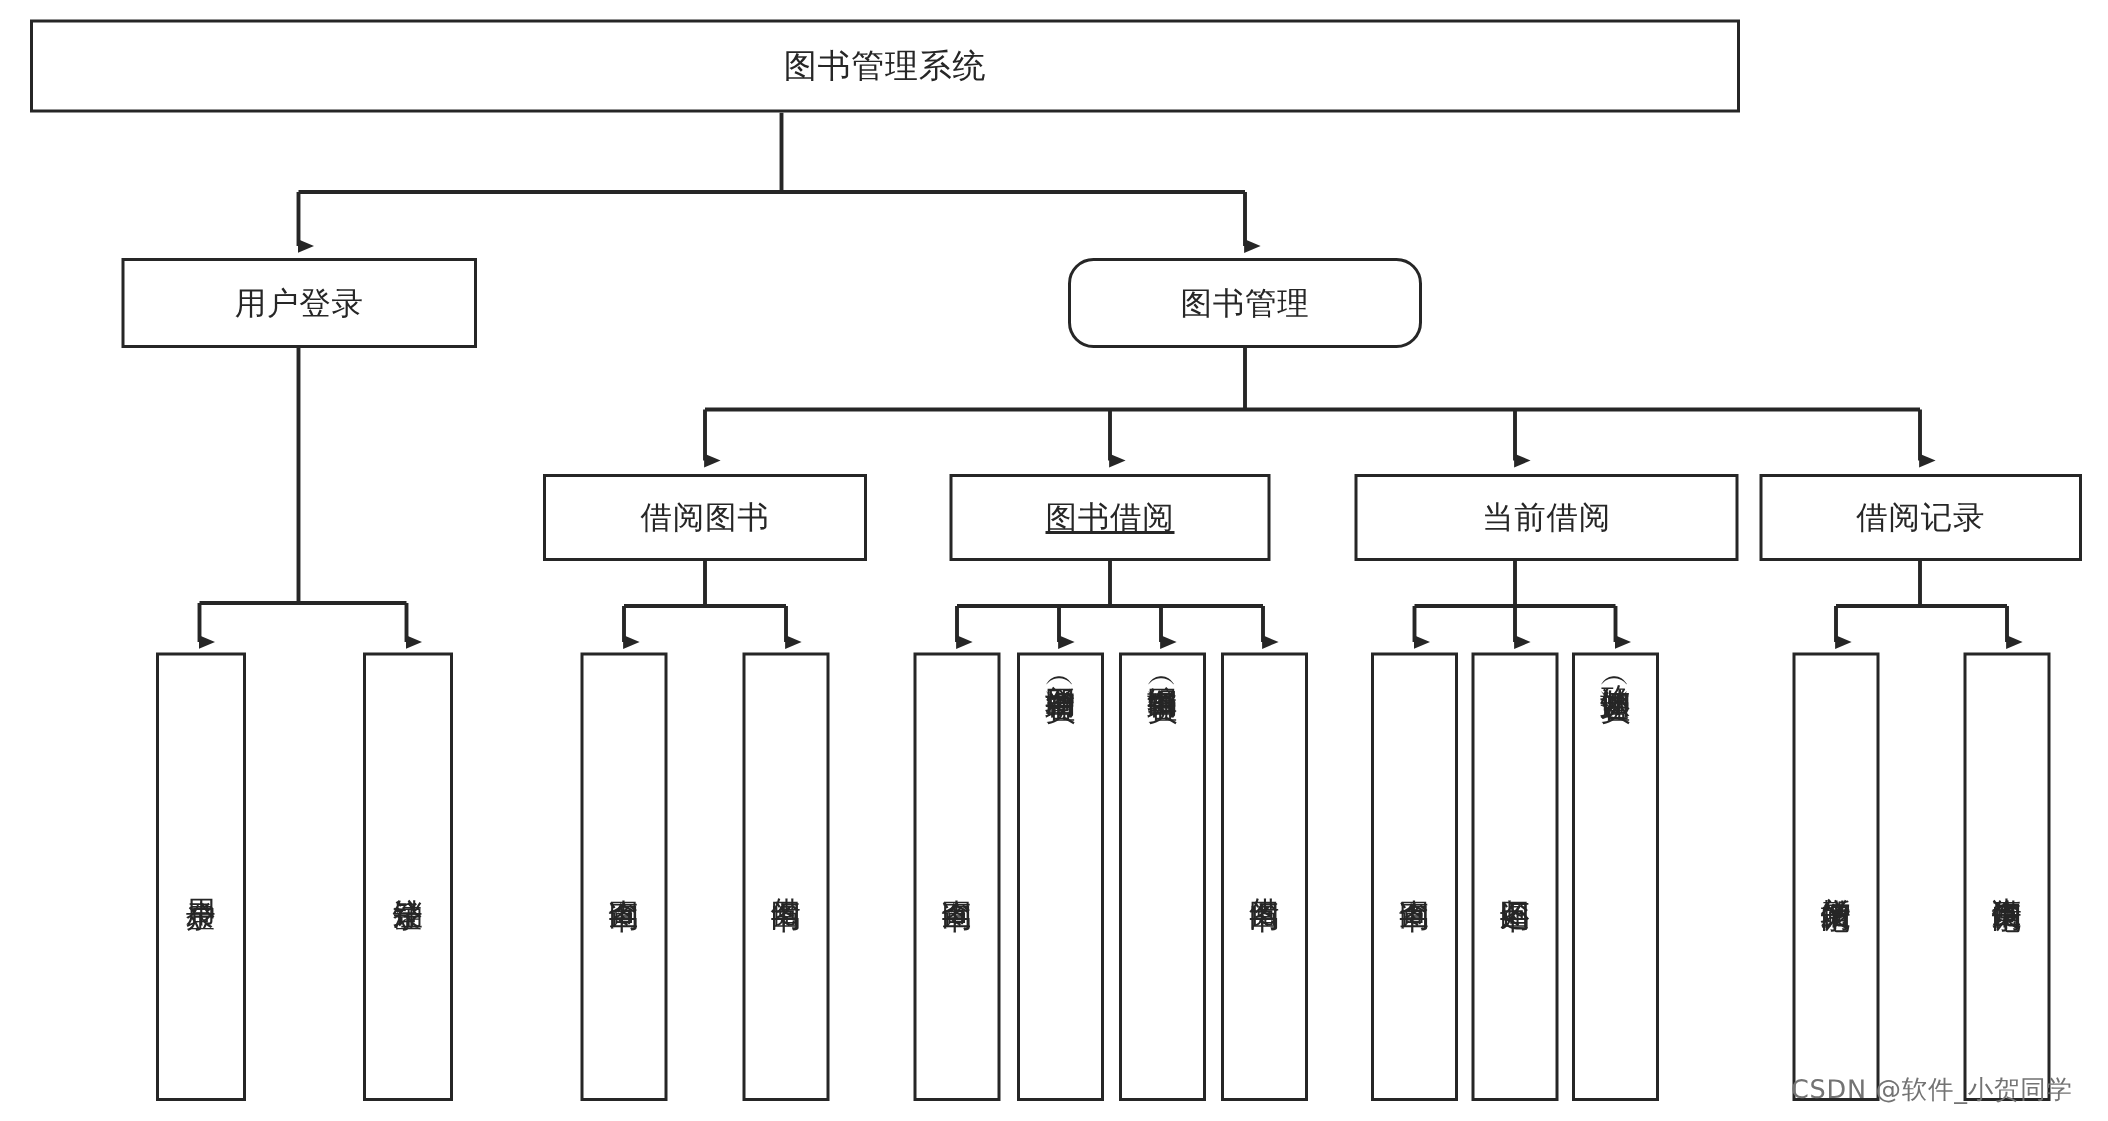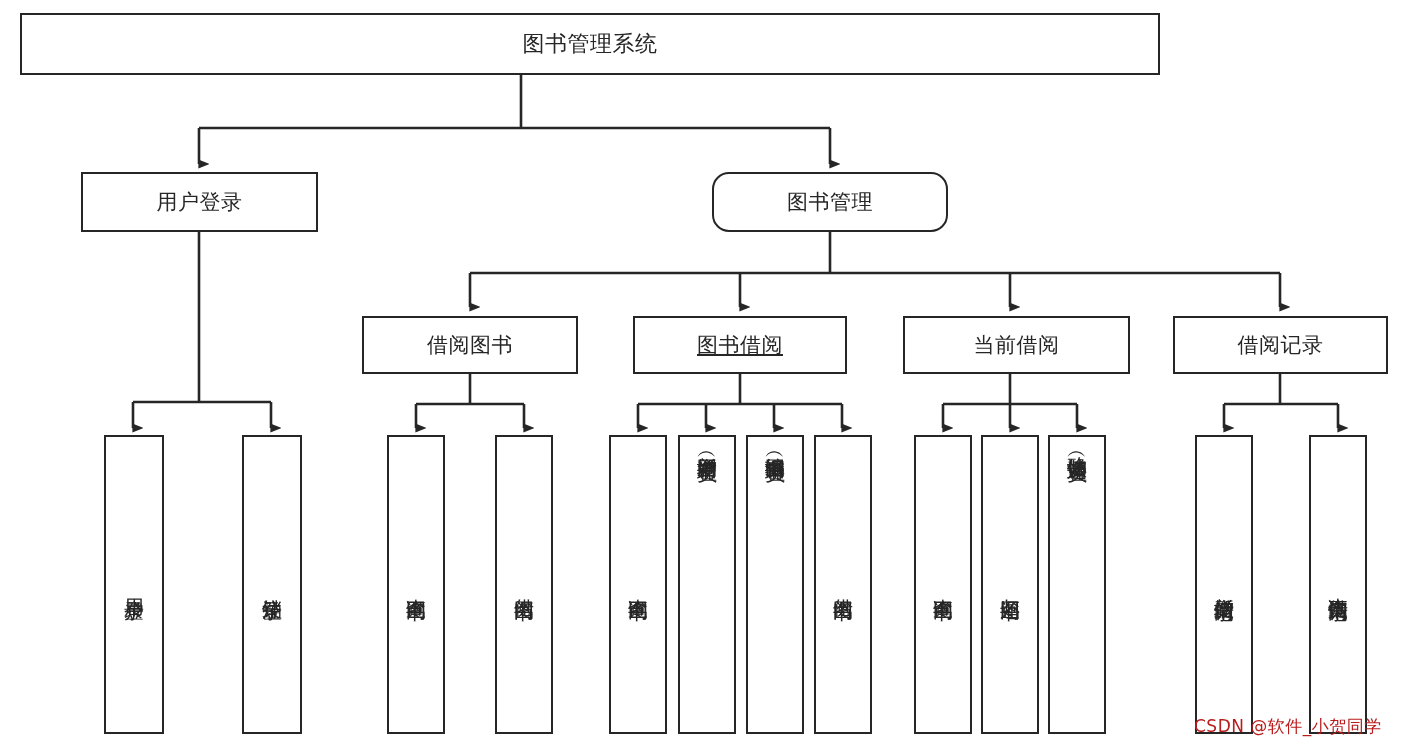--- a/index.html
+++ b/index.html
@@ -57,21 +57,21 @@
     top: 0;
     width: 1405px;
     height: 747px;
     pointer-events: none;
   }
   .watermark {
     position: absolute;
     left: 1194px;
     top: 715px;
     font-size: 17px;
-    color: #b91c1c;
+    color: #737373;
     white-space: nowrap;
     letter-spacing: 0.5px;
   }
 </style>
 </head>
 <body>
 
 <div id="canvas">
 
   <svg class="wires" viewBox="0 0 1405 747">
@@ -136,21 +136,21 @@
   <div class="node node-h" style="left:712px; top:172px; width:236px; height:60px;border-radius:17px;">
     <span>图书管理</span>
   </div>
 
   <div class="node node-h" style="left:362px; top:316px; width:216px; height:58px;">
     <span>借阅图书</span>
   </div>
   <div class="node node-h" style="left:633px; top:316px; width:214px; height:58px;text-decoration:underline;">
     <span>图书借阅</span>
   </div>
-  <div class="node node-h" style="left:903px; top:316px; width:227px; height:58px;">
+  <div class="node node-h" style="left:903px; top:316px; width:256px; height:58px;">
     <span>当前借阅</span>
   </div>
   <div class="node node-h" style="left:1173px; top:316px; width:215px; height:58px;font-family:Liberation Mono, monospace;">
     <span>借阅记录</span>
   </div>
 
   <div class="node node-v" style="left:104px; top:435px; width:60px; height:299px;">
     <span class="vlabel">用户登录</span>
   </div>
   <div class="node node-v" style="left:242px; top:435px; width:60px; height:299px;">

